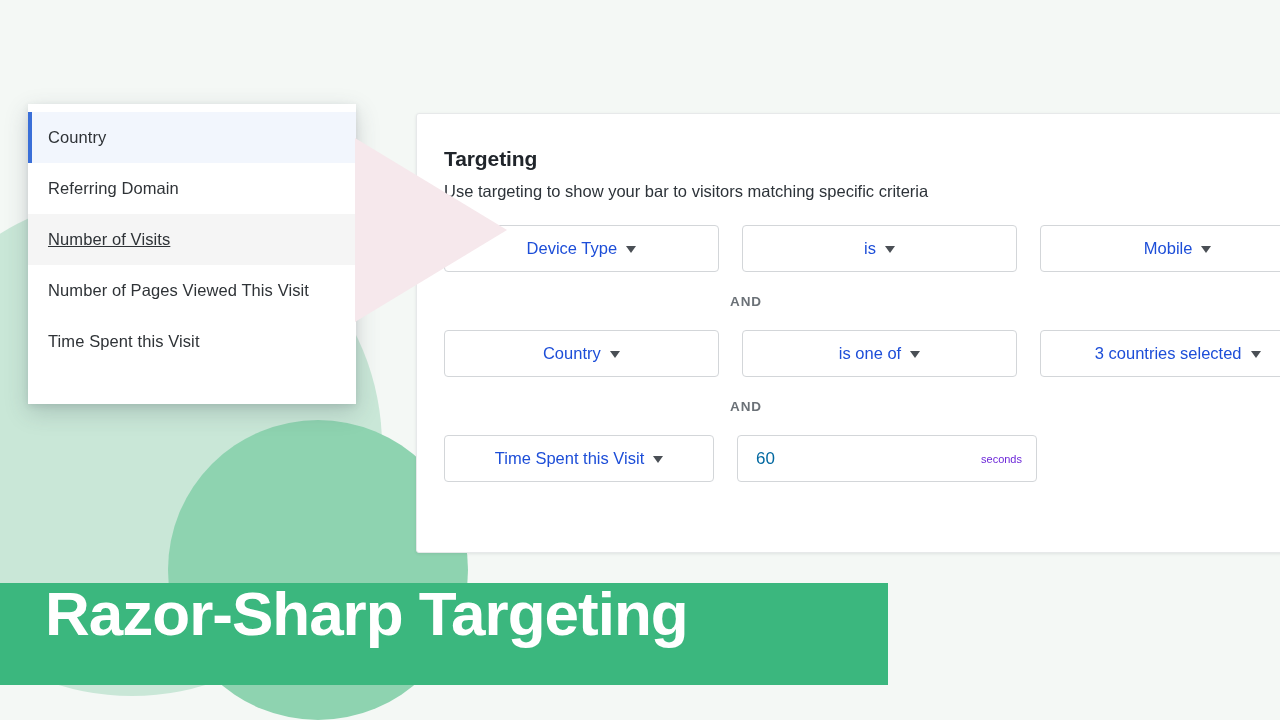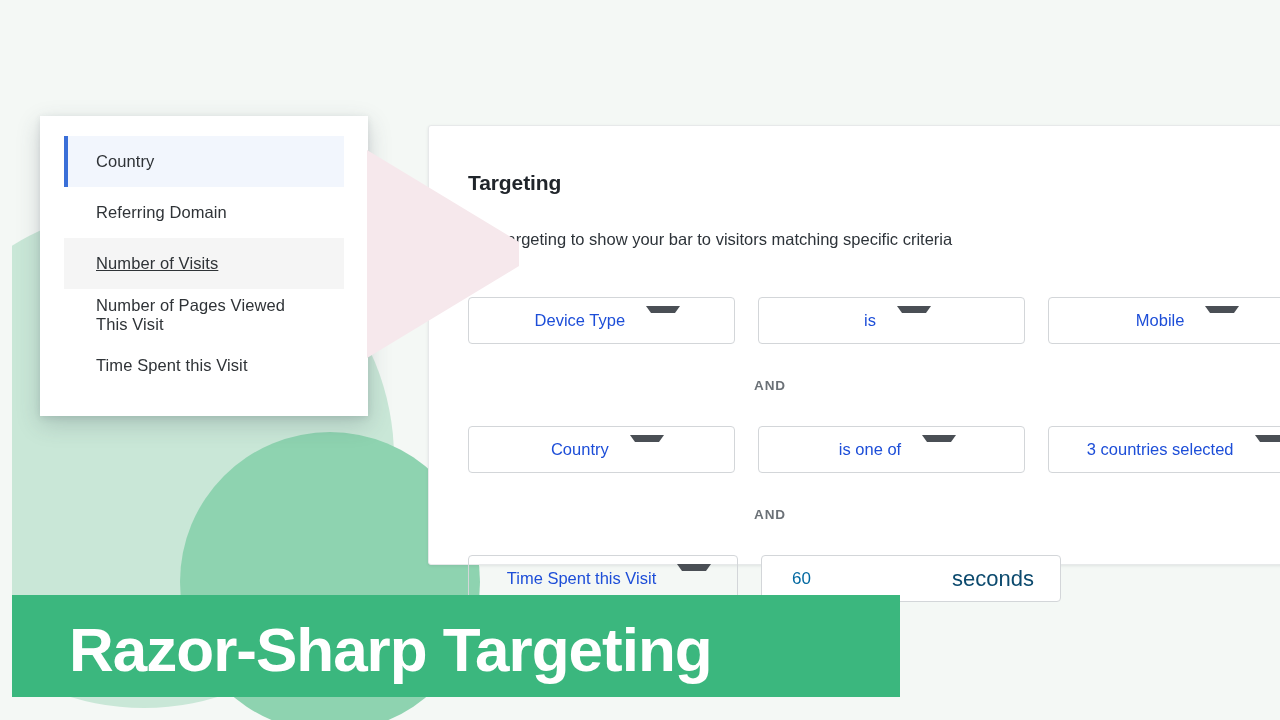--- a/index.html
+++ b/index.html
@@ -1,15 +1,15 @@
 <!DOCTYPE html>
 <html><head>
 <meta charset="utf-8">
 <style>
-  * { box-sizing: border-box; margin: 0; padding: 12px; }
+  * { box-sizing: border-box; margin: 0; padding: 0; }
 
   html, body {
     width: 1280px;
     height: 720px;
     overflow: hidden;
   }
 
   body {
     position: relative;
     background: #f4f8f5;
@@ -198,22 +198,22 @@
     background: transparent;
     font-family: "Liberation Sans", sans-serif;
     font-size: 17px;
     color: #0369a1;
     padding-left: 18px;
     width: 180px;
   }
   .unit-suffix {
     position: absolute;
     right: 14px;
-    font-size: 22px;
-    color: #0c4a6e;
+    font-size: 11px;
+    color: #6d28d9;
   }
 
   
   .caption-banner {
     position: absolute;
     left: 0;
     top: 583px;
     width: 888px;
     height: 102px;
     background: #3bb77e;

